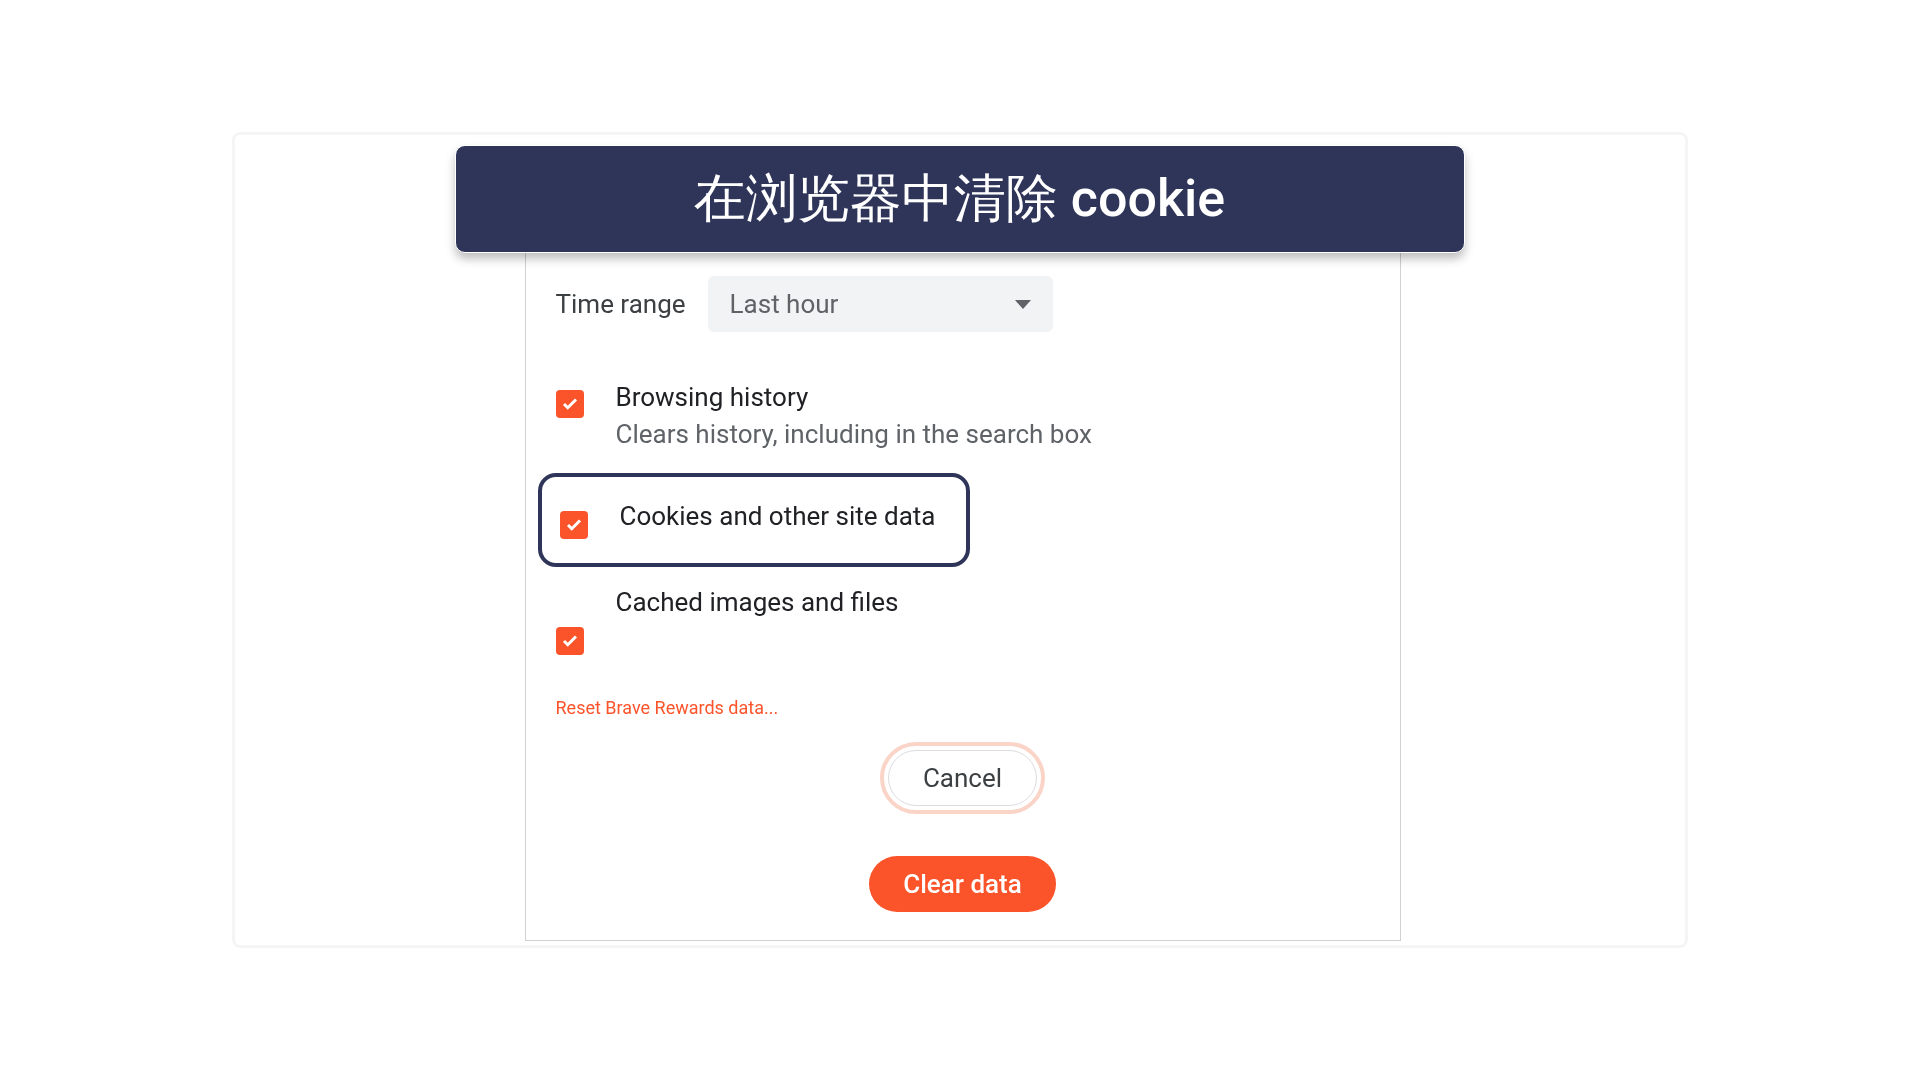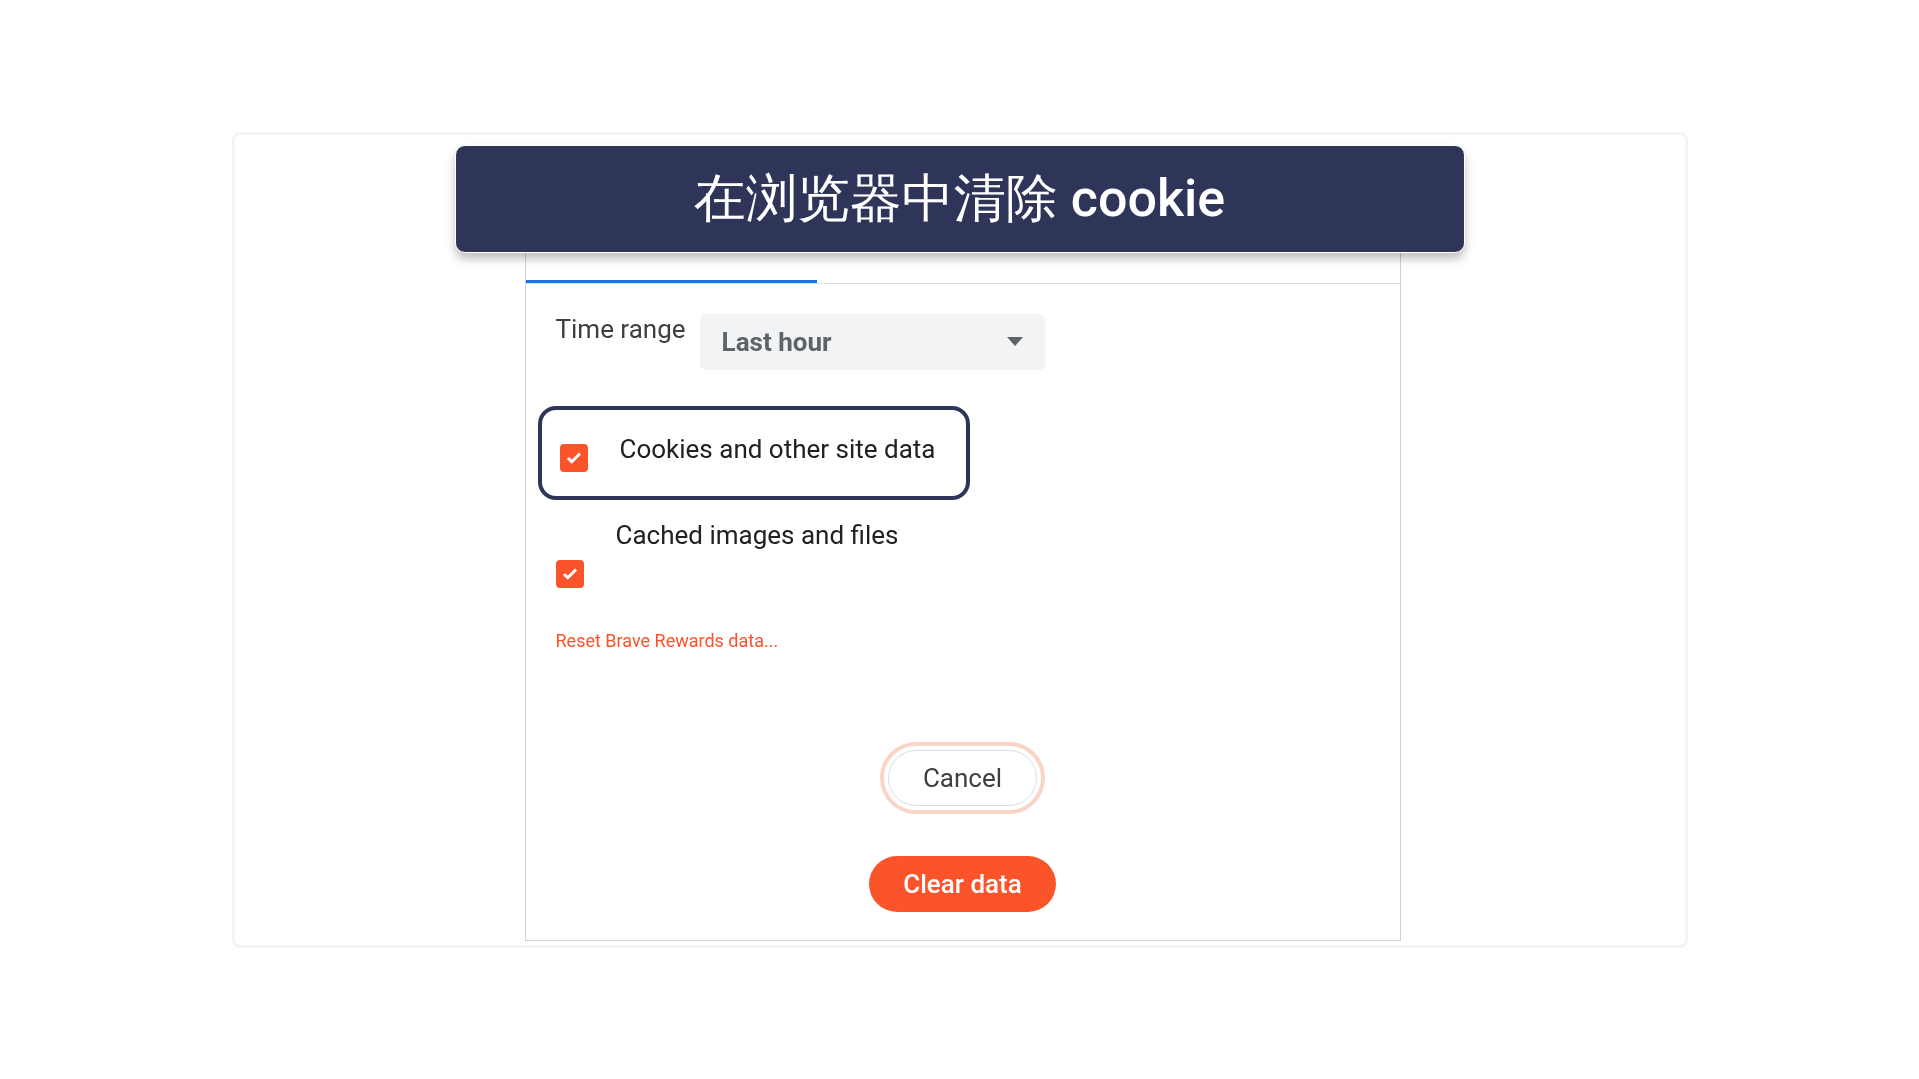--- a/index.html
+++ b/index.html
@@ -76,41 +76,40 @@
       color: #1a73e8;
       border-bottom: 3px solid #1a73e8;
       font-weight: 500;
     }
     .content {
       padding: 30px 30px 0 30px;
       flex: 1;
     }
     .time-range-row {
       display: flex;
-      align-items: flex-start;
-      gap: 14px;
+      align-items: center;
+      gap: 22px;
       margin-bottom: 36px;
     }
     .time-range-label {
       font-size: 26px;
       color: #3c4043;
     }
     .select {
       width: 345px;
       height: 56px;
       background: #f1f3f4;
       border-radius: 6px;
       display: flex;
       align-items: center;
       padding: 0 22px;
       font-size: 26px;
       color: #5f6368;
       cursor: pointer;
       justify-content: space-between;
-      font-weight: bold;
     }
     .caret {
       width: 0;
       height: 0;
       border-left: 8px solid transparent;
       border-right: 8px solid transparent;
       border-top: 9px solid #5f6368;
     }
     .option-row {
       display: flex;
@@ -218,20 +217,31 @@
     <div class="content">
 
       <div class="time-range-row">
         <span class="time-range-label">Time range</span>
         <div class="select">
           <span>Last hour</span>
           <span class="caret"></span>
         </div>
       </div>
 
+      <div class="option-row">
+        <div class="checkbox">
+          <svg viewBox="0 0 24 24">
+              <path fill="none" stroke="#ffffff" stroke-width="4" d="M4 12l5 5L20 6"></path>
+            </svg>
+        </div>
+        <div class="option-text">
+          <span class="option-title">Browsing history</span>
+          <span class="option-desc">Clears history, including in the search box</span>
+        </div>
+      </div>
 
       <div class="option-row highlight">
         <div class="checkbox">
           <svg viewBox="0 0 24 24">
               <path fill="none" stroke="#ffffff" stroke-width="4" d="M4 12l5 5L20 6"></path>
             </svg>
         </div>
         <div class="option-text">
           <span class="option-title">Cookies and other site data</span>
         </div>

